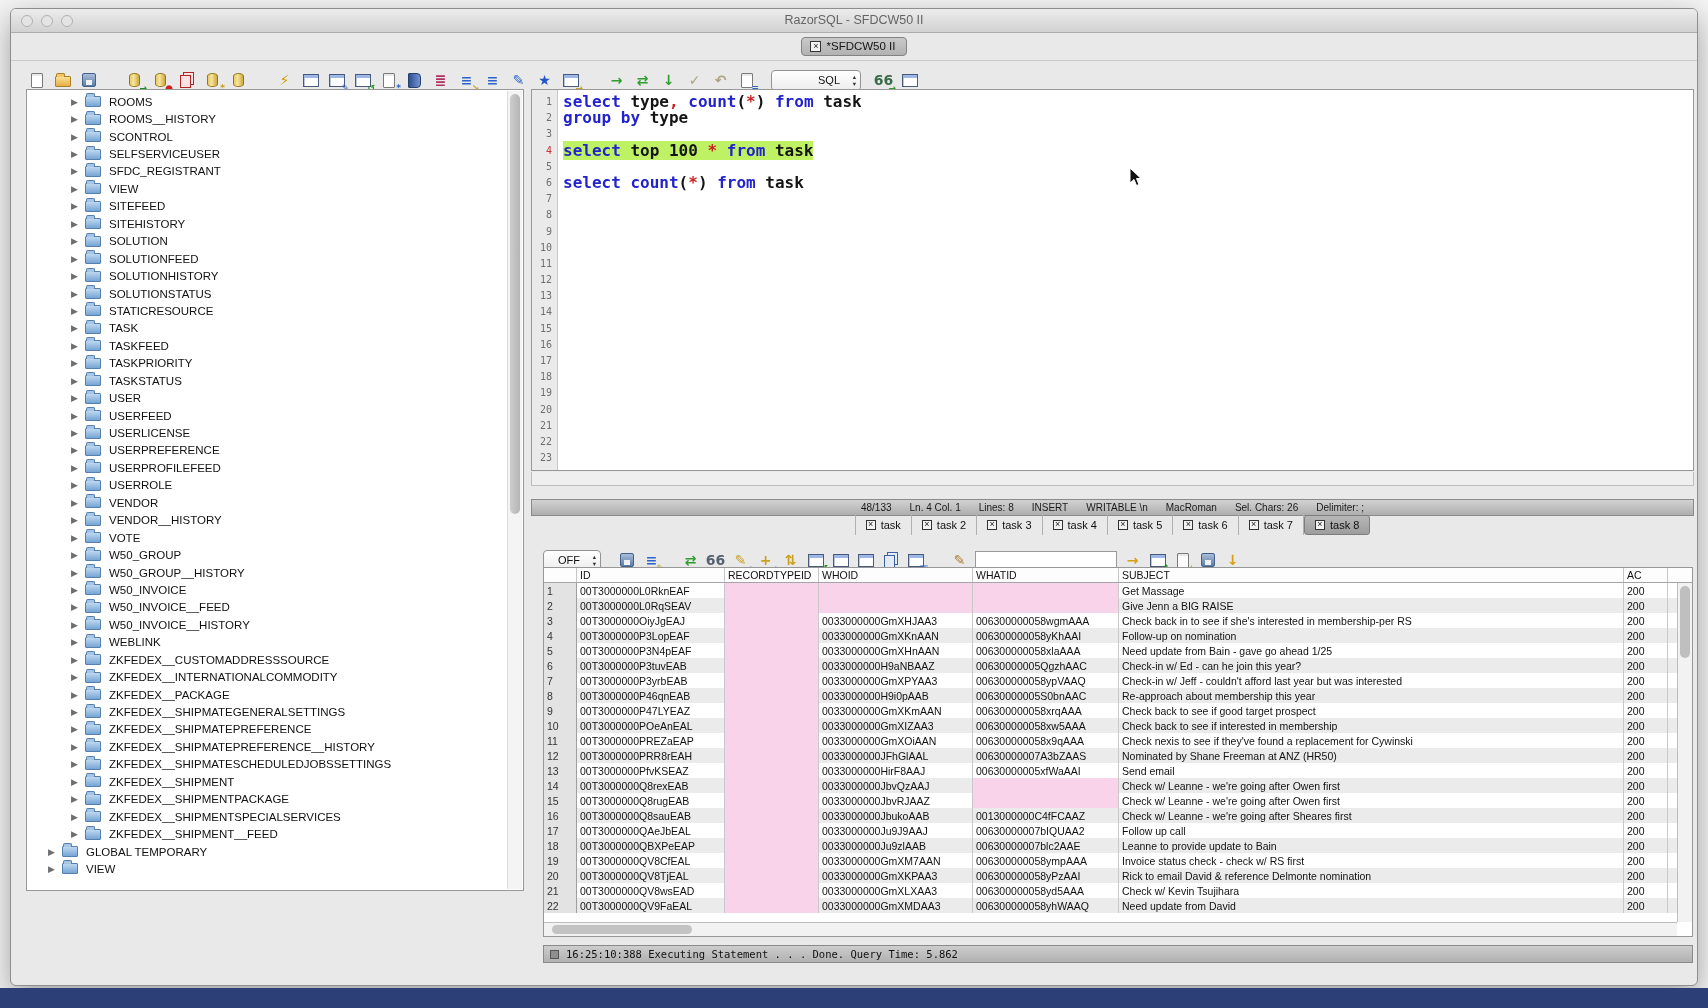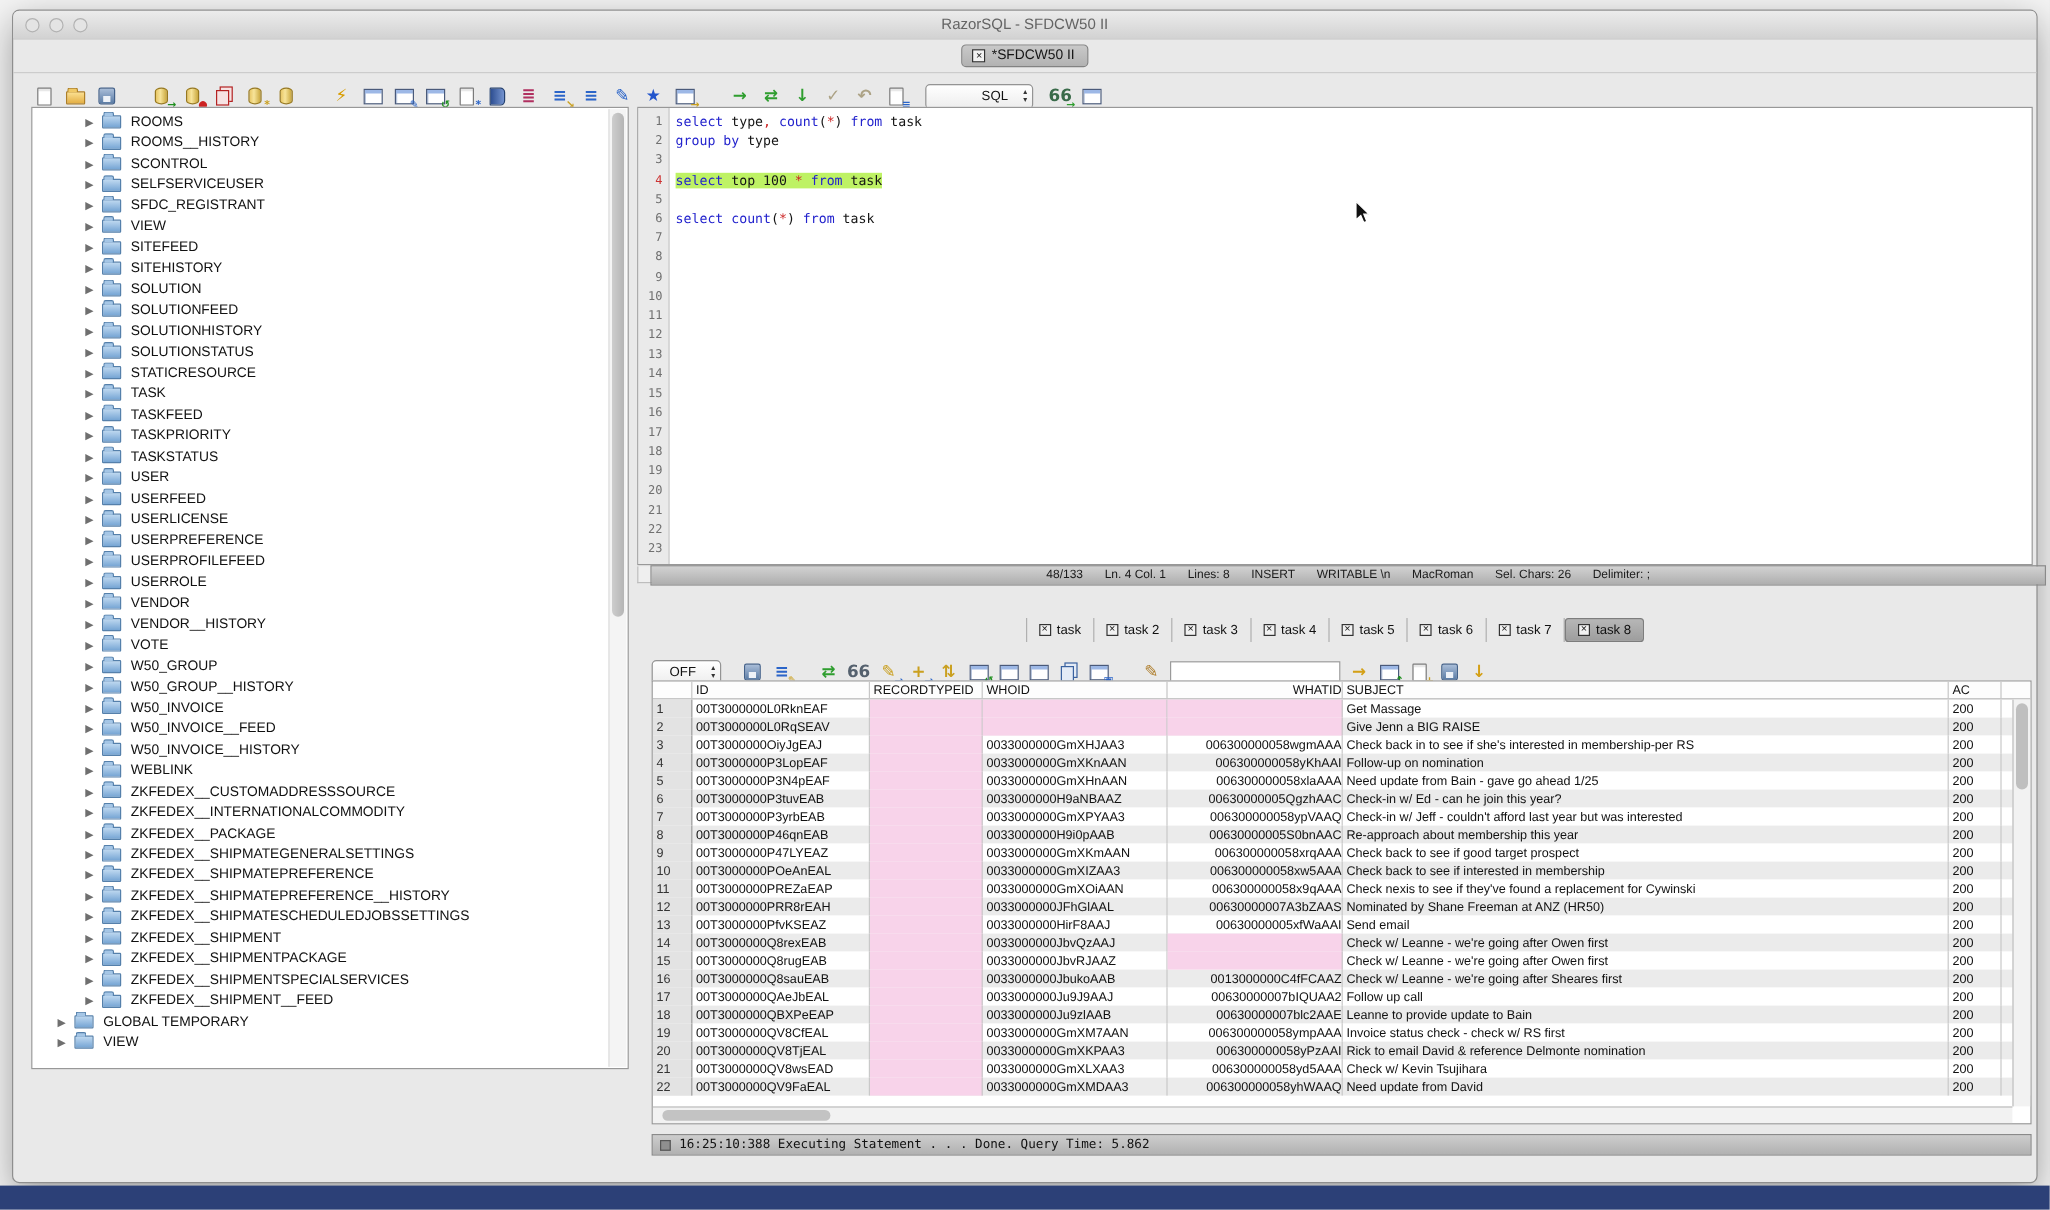--- a/index.html
+++ b/index.html
@@ -84,32 +84,32 @@
 
   
   .editor{position:absolute;left:520px;top:80px;width:1163px;height:382px;
     background:#fff;border:1px solid #989898;overflow:hidden;}
   .gutter{position:absolute;left:0;top:0;bottom:0;width:26px;background:#eaeaea;
     border-right:1px solid #c9c9c9;padding-top:4px;}
   .lnum{height:16.2px;line-height:16.2px;text-align:right;padding-right:5px;
     font-size:10px;color:#707070;font-family:"DejaVu Sans Mono",monospace;}
   .lnum.cur{color:#cc3333;}
   .codearea{position:absolute;left:27px;top:0;right:0;bottom:0;padding:4px 0 0 4px;
-    font-family:"DejaVu Sans Mono",monospace;font-size:11px;}
+    font-family:"DejaVu Sans Mono",monospace;font-size:16px;font-weight:bold;}
   .cline{height:16.2px;line-height:16.2px;white-space:pre;}
   .selspan{background:#bef264;}
   .tk-k{color:#2323cd;}
   .tk-r{color:#cc2222;}
   .tk-p{color:#141414;}
   .hscroll-editor{position:absolute;left:520px;top:463px;width:1163px;height:14px;
     background:#efefef;border:1px solid #bdbdbd;border-top:none;}
-  .edstatus{position:absolute;left:520px;top:462px;width:1163px;height:17px;
+  .edstatus{position:absolute;left:520px;top:490px;width:1163px;height:17px;
     background:linear-gradient(#d2d2d2,#aeaeae);border:1px solid #8a8a8a;
     display:flex;align-items:center;justify-content:center;gap:18px;
-    font-size:10px;color:#1a1a1a;margin-left:11px;}
+    font-size:10px;color:#1a1a1a;}
   .stseg{white-space:pre;}
 
   
   .cursor{position:absolute;left:1118px;top:158px;width:14px;height:20px;}
 
   
   .rtabs{position:absolute;left:520px;top:503px;width:1163px;height:25px;
     display:flex;align-items:center;justify-content:center;}
   .rtab{display:inline-flex;align-items:center;gap:5px;height:20px;padding:0 10px;
     font-size:11px;color:#111;border-right:1px solid #b0b0b0;}
@@ -131,21 +131,21 @@
   .thead{display:flex;height:15px;border-bottom:1px solid #a5a5a5;background:#fdfdfd;}
   .hcell{font-size:10.5px;color:#111;padding:1px 0 0 3px;border-right:1px solid #c6c6c6;
     overflow:hidden;white-space:nowrap;flex:none;}
   .trowr{display:flex;height:15px;background:#fff;}
   .trowr.alt{background:#ebebeb;}
   .cell{font-size:10.5px;color:#111;padding:1.5px 0 0 3px;border-right:1px solid #c9c9c9;
     overflow:hidden;white-space:nowrap;flex:none;}
   .cell.pink{background:#f8d3ea;}
   .cell.rnum{background:#e3e3e3;border-right:1px solid #9f9f9f;color:#333;}
   .c0{width:33px;}.c1{width:148px;}.c2{width:94px;}.c3{width:154px;}
-  .c4{width:146px;text-align:right;}.c5{width:505px;}.c6{width:44px;}
+  .c4{width:146px;}.c5{width:505px;}.c6{width:44px;}
   .vscroll-table{position:absolute;right:0;top:15px;width:15px;bottom:14px;
     background:#f2f2f2;border-left:1px solid #bdbdbd;}
   .vscroll-table .thumb{position:absolute;left:2px;top:3px;width:10px;height:72px;
     background:#bfbfbf;border-radius:6px;}
   .hscroll-table{position:absolute;left:0;bottom:0;right:15px;height:14px;
     background:#f2f2f2;border-top:1px solid #bdbdbd;}
   .hscroll-table .thumb{position:absolute;left:8px;top:2px;height:9px;width:140px;
     background:#c3c3c3;border-radius:5px;}
 
   

